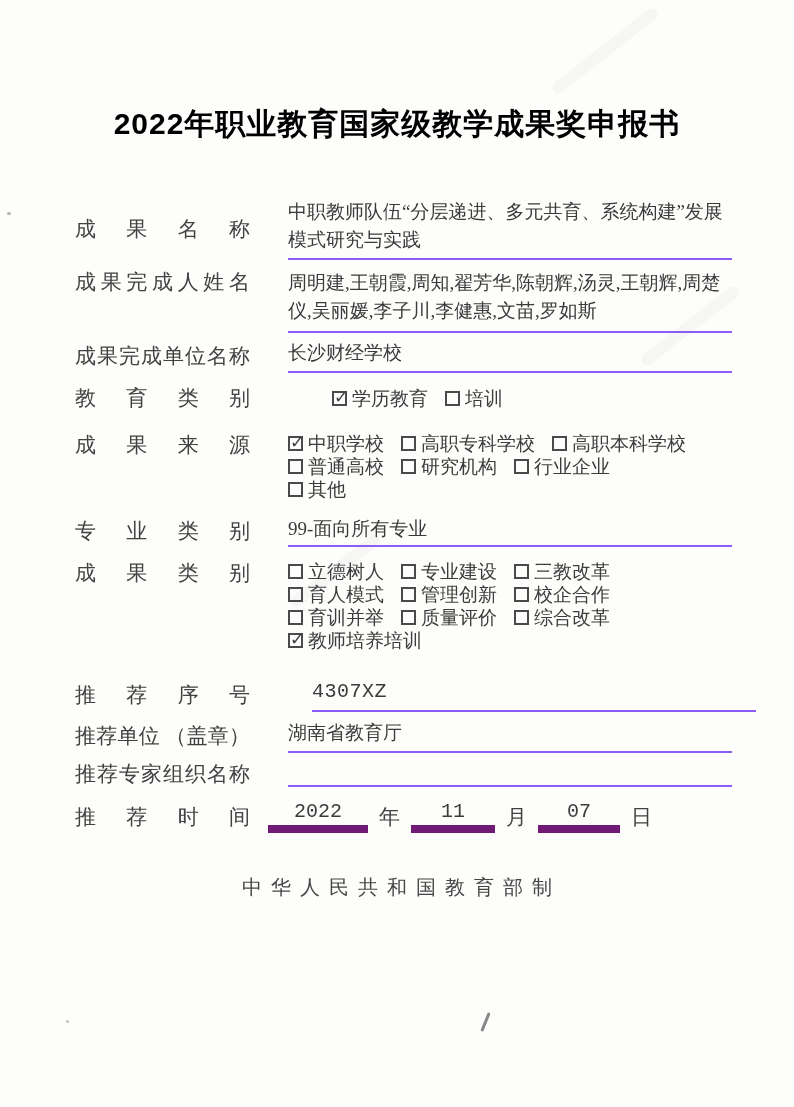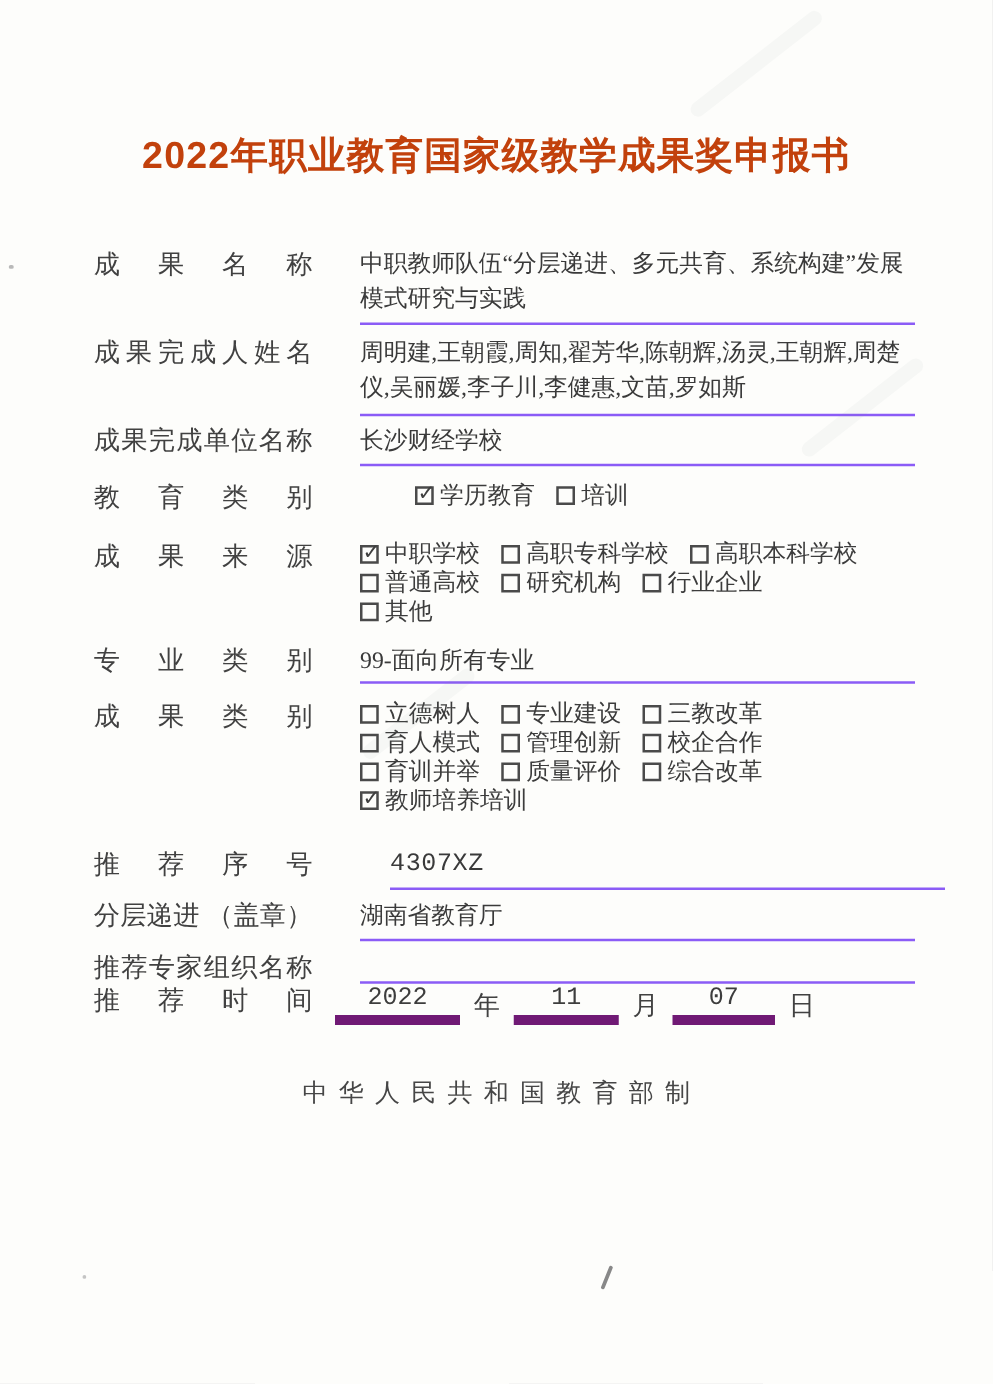--- a/index.html
+++ b/index.html
@@ -5,24 +5,24 @@
   * { margin:0; padding:0; box-sizing:border-box; }
   html,body { background:#e8e8e8; }
   .page {
     position:relative; width:794px; height:1107px; margin:0 auto;
     background:#fdfdfb; overflow:hidden;
     font-family:"Liberation Serif", serif; color:#3d3d3d;
   }
   .title {
     margin-top:104px; text-align:center;
     font-family:"Liberation Sans", sans-serif;
-    font-size:30px; font-weight:700; letter-spacing:1px; color:#c2410c;
+    font-size:30px; font-weight:700; letter-spacing:1px; color:#000000;
   }
   .form { margin-top:53px; }
-  .row { display:flex; align-items:flex-start; padding-left:75px; }
+  .row { display:flex; align-items:center; padding-left:75px; }
   .row.top { align-items:flex-start; }
   .label {
     width:175px; flex-shrink:0; font-size:21px; color:#414141;
     text-align:justify; text-align-last:justify; line-height:26px;
   }
   .value {
     margin-left:38px; width:444px; font-size:19px; color:#3a3a3a;
     line-height:28px;
   }
   .u { border-bottom:2px solid #8b5cf6; }
@@ -38,21 +38,21 @@
   }
   .check {
     position:absolute; top:-7px; left:0px;
     font-family:"DejaVu Sans", sans-serif; font-size:17px; color:#3f3f3f;
   }
   .cb-text { font-size:19px; color:#3c3c3c; }
   
   .r1 { margin-top:0; }   .r2 { margin-top:9px; }  .r3 { margin-top:6px; }
   .r4 { margin-top:12px;gap:44px; } .r5 { margin-top:21px; } .r6 { margin-top:14px; }
   .r7 { margin-top:13px; } .r8 { margin-top:15px; } .r9 { margin-top:11px;gap:24px; }
-  .r10 { margin-top:7px; } .r11 { margin-top:8px; } .r12 { }
+  .r10 { margin-top:7px; } .r11 { margin-top:8px; } .r12 { margin-top:13px; }
   .blank-value { min-height:26px; }
   
   .date-wrap { margin-left:18px; display:flex; align-items:flex-end; font-size:19px; }
   .date-seg {
     width:100px; text-align:center; border-bottom:8px solid #701a75;
     font-family:"Liberation Mono", monospace; font-size:20px; padding-bottom:2px;
   }
   .date-seg.m { width:84px; } .date-seg.d { width:82px; }
   .date-unit { margin:0 11px; font-size:21px; color:#414141; padding-bottom:2px; }
   .footer {
@@ -228,21 +228,21 @@
 
     <div class="row r8">
     </div>
 
     <div class="row r9">
       <div class="label">推荐序号</div>
       <div class="value u pb4 latin">4307XZ</div>
     </div>
 
     <div class="row r10">
-      <div class="label">分层递进 （盖章）</div>
+      <div class="label">推荐单位 （盖章）</div>
       <div class="value u pb4">湖南省教育厅</div>
     </div>
 
     <div class="row r11">
       <div class="label">推荐专家组织名称</div>
       <div class="value u pb2 blank-value"></div>
     </div>
 
     <div class="row r12">
       <div class="label">推荐时间</div>

